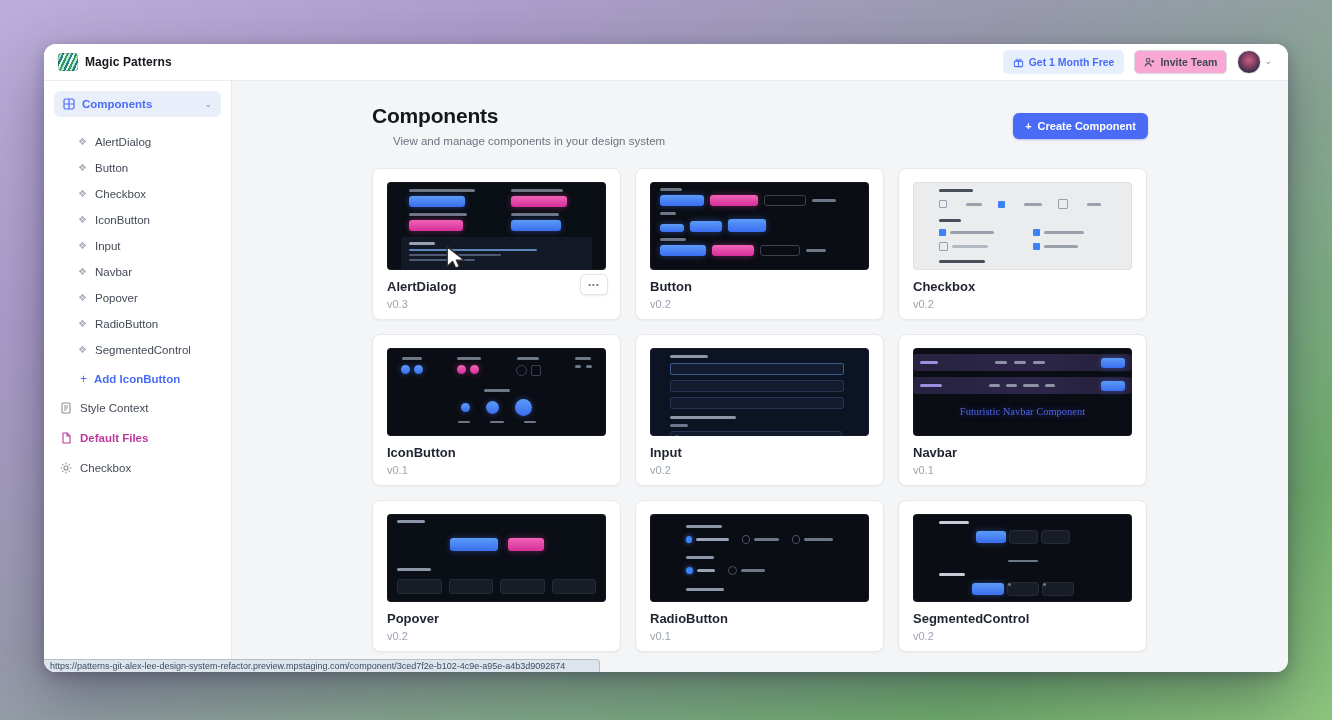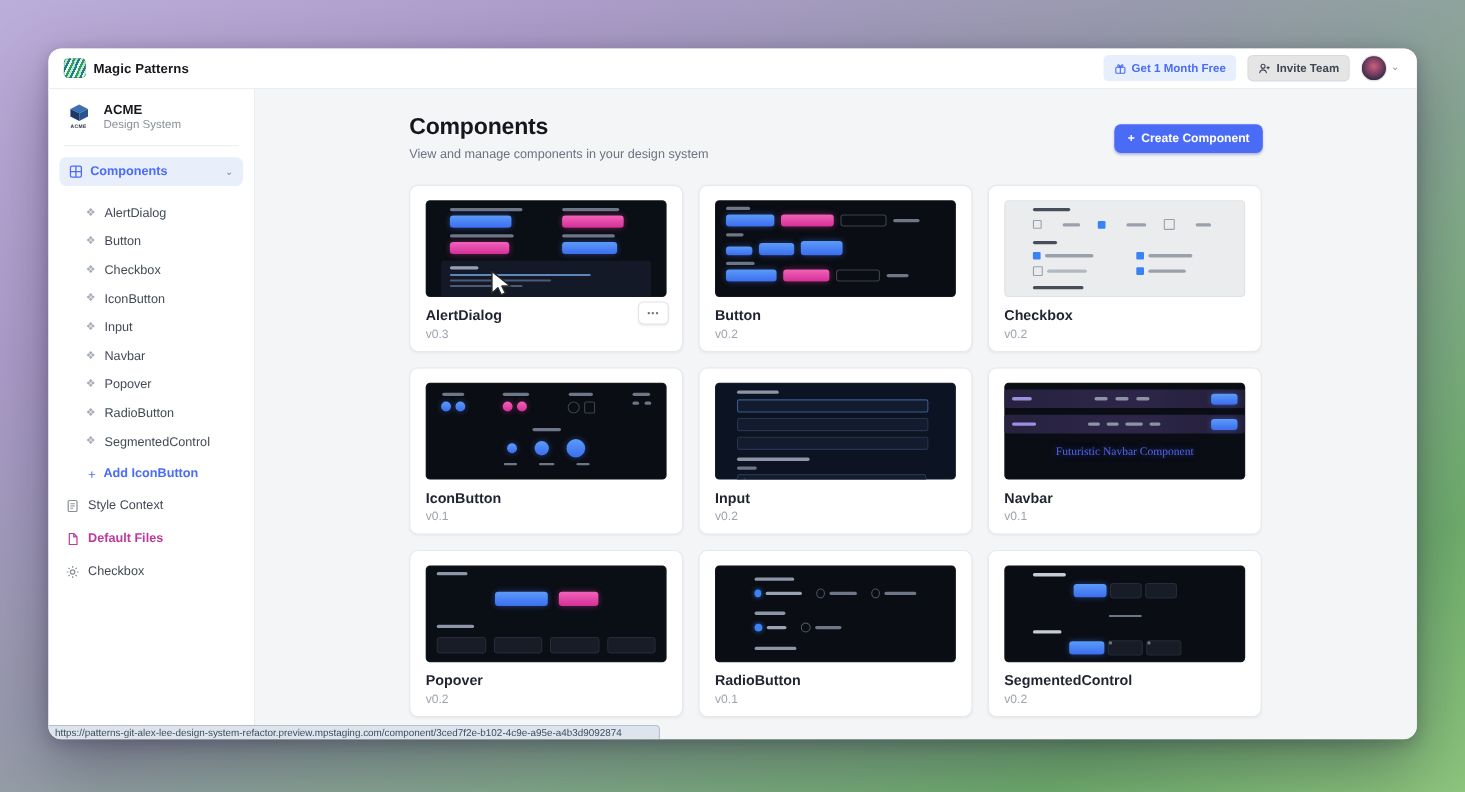--- a/index.html
+++ b/index.html
@@ -16,21 +16,21 @@
   
   .header{position:absolute;left:0;top:0;right:0;height:36px;background:#fff;border-bottom:1px solid #ecedf0;display:flex;align-items:center;z-index:5;}
   .logo-wrap{width:188px;display:flex;align-items:center;gap:7px;padding-left:14px;box-sizing:border-box;}
   .logo-mark{width:20px;height:18px;border-radius:4px;background:
     repeating-linear-gradient(115deg,#2f9e62 0 2px,#bfe8cf 2px 4px,#1f7d8c 4px 6px,#e8f6ee 6px 8px);
     box-shadow:inset 0 0 0 1px rgba(20,90,60,.25);}
   .logo-text{font-size:12px;font-weight:700;color:#16181d;letter-spacing:.1px;}
   .header-actions{margin-left:auto;display:flex;align-items:center;gap:10px;padding-right:16px;}
   .hbtn{display:inline-flex;align-items:center;gap:5px;height:22px;padding:0 9px;border-radius:5px;font-size:10.5px;font-weight:600;cursor:pointer;border:1px solid transparent;}
   .hbtn.free{background:#e7effc;color:#4a6cf7;}
-  .hbtn.invite{background:#e5e5e5;color:#3f4754;border-color:#d7dade;}
+  .hbtn.invite{background:#f9a8d4;color:#3f4754;border-color:#d7dade;}
   .avatar-wrap{display:flex;align-items:center;gap:3px;}
   .avatar{width:22px;height:22px;border-radius:50%;border:1px solid #e3e5e9;
     background:radial-gradient(circle at 50% 42%,#c9607e 0%,#8e4468 34%,#41304c 68%,#2c2438 100%);}
   .chev{font-size:9px;color:#8a8f98;line-height:1;transform:translateY(-1px);}
   
   .sidebar{position:absolute;left:0;top:36px;bottom:0;width:188px;background:#fff;border-right:1px solid #e9eaee;box-sizing:border-box;z-index:4;}
   .workspace{display:flex;align-items:center;gap:9px;padding:13px 14px 11px;}
   .ws-logo{width:27px;height:27px;display:flex;flex-direction:column;align-items:center;}
   .ws-logo svg{display:block;}
   .ws-logo .ws-label{font-size:4.5px;font-weight:700;color:#2a2f3a;letter-spacing:.4px;margin-top:1px;}
@@ -49,21 +49,21 @@
   .add-comp .lbl{font-size:11.5px;font-weight:600;color:#4a6cf7;}
   .sb-link{display:flex;align-items:center;gap:8px;height:28px;padding-left:16px;cursor:pointer;margin-top:2px;}
   .sb-link .lbl{font-size:11.5px;color:#434a56;}
   .sb-link.files .lbl{color:#bd3a9d;font-weight:600;}
   .sb-link:first-of-type{margin-top:8px;}
   
   .main{position:absolute;left:188px;top:36px;right:0;bottom:0;background:#f4f5f6;overflow:hidden;}
   .content{width:776px;margin:0 auto;padding-top:24px;}
   .head-row{display:flex;align-items:flex-start;justify-content:space-between;}
   .page-title{font-size:21px;font-weight:700;color:#14171c;letter-spacing:-.2px;margin:0;}
-  .page-sub{font-size:11.5px;color:#6b7280;margin-top:7px;}
+  .page-sub{font-size:11.5px;color:#6b7280;margin-top:7px;margin-left:21px;}
   .create-btn{display:inline-flex;align-items:center;gap:6px;height:26px;padding:0 12px;border-radius:6px;background:#4a6bf5;color:#fff;font-size:11px;font-weight:600;cursor:pointer;margin-top:9px;box-shadow:0 1px 2px rgba(40,60,180,.3);}
   .grid{margin-top:21px;display:grid;grid-template-columns:repeat(3,249px);gap:14px;}
   .card{position:relative;background:#fff;border:1px solid #e7e8eb;border-radius:8px;box-sizing:border-box;height:152px;padding:13px 14px;cursor:pointer;box-shadow:0 1px 2px rgba(16,24,40,.04);}
   .thumb{height:88px;border-radius:4px;overflow:hidden;position:relative;box-shadow:inset 0 0 0 1px rgba(255,255,255,.04);}
   .card-name{font-size:13px;font-weight:700;color:#1f2430;margin-top:9px;line-height:1.2;}
   .card-ver{font-size:11px;color:#9ca3af;margin-top:3px;}
   .card-menu{position:absolute;right:12px;bottom:24px;width:26px;height:19px;background:#fff;border:1px solid #e2e4e8;border-radius:5px;display:flex;align-items:center;justify-content:center;cursor:pointer;box-shadow:0 1px 2px rgba(16,24,40,.08);}
   .card-menu .dots{font-size:8px;letter-spacing:1px;color:#6b7280;line-height:1;}
   
   .thumb--alertdialog{background:#0a0e15}.thumb--button{background:#0a0d13}
@@ -116,34 +116,20 @@
         <span>Invite Team</span>
       </span>
       <span class="avatar-wrap">
         <span class="avatar"></span>
         <span class="chev">⌄</span>
       </span>
     </div>
   </div>
 
   <div class="sidebar">
-    <div class="workspace">
-      <span class="ws-logo">
-        <svg width="20" height="17" viewBox="0 0 20 17">
-            <polygon points="10,1 18,5 10,9 2,5" fill="#3d6fb4"></polygon>
-            <polygon points="2,5 10,9 10,16 2,12" fill="#1d3a66"></polygon>
-            <polygon points="18,5 10,9 10,16 18,12" fill="#2a5490"></polygon>
-          </svg>
-        <span class="ws-label">ACME</span>
-      </span>
-      <span>
-        <div class="ws-name">ACME</div>
-        <div class="ws-type">Design System</div>
-      </span>
-    </div>
     <div class="sb-divider"></div>
 
     <div class="nav-active">
       <svg width="12" height="12" viewBox="0 0 12 12">
           <rect x="1" y="1" width="10" height="10" rx="1.5" fill="none" stroke="#4a6cf7" stroke-width="1.2"></rect>
           <line x1="6" y1="1" x2="6" y2="11" stroke="#4a6cf7" stroke-width="1.2"></line>
           <line x1="1" y1="6" x2="11" y2="6" stroke="#4a6cf7" stroke-width="1.2"></line>
         </svg>
       <span class="lbl">Components</span>
       <span class="chevd">⌄</span>

